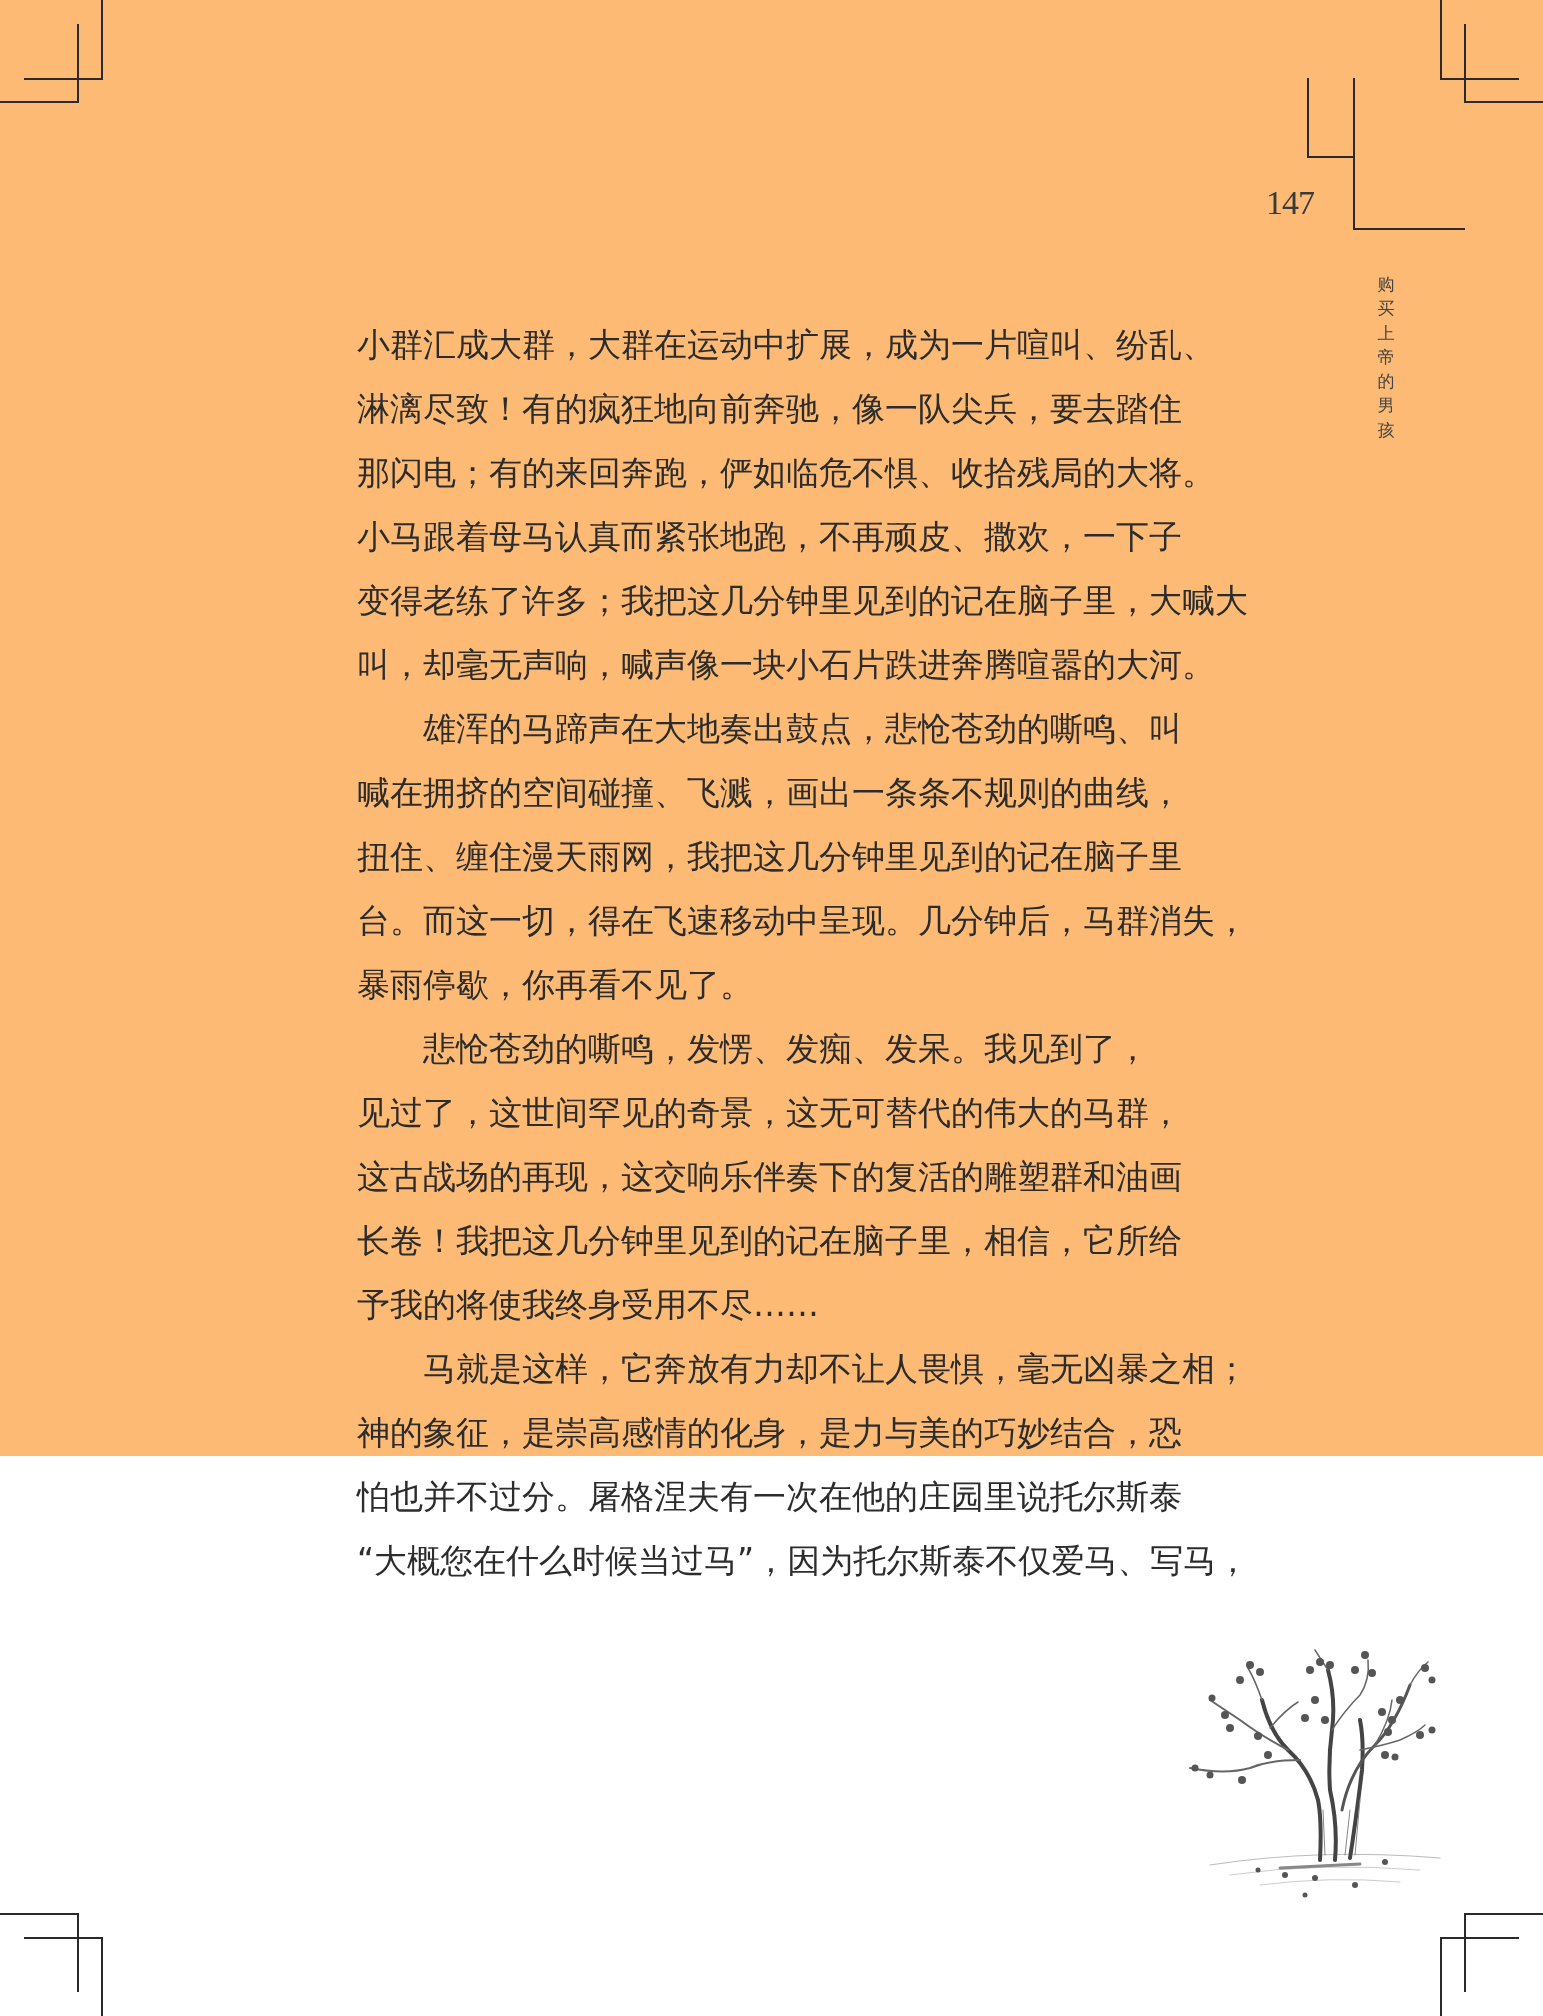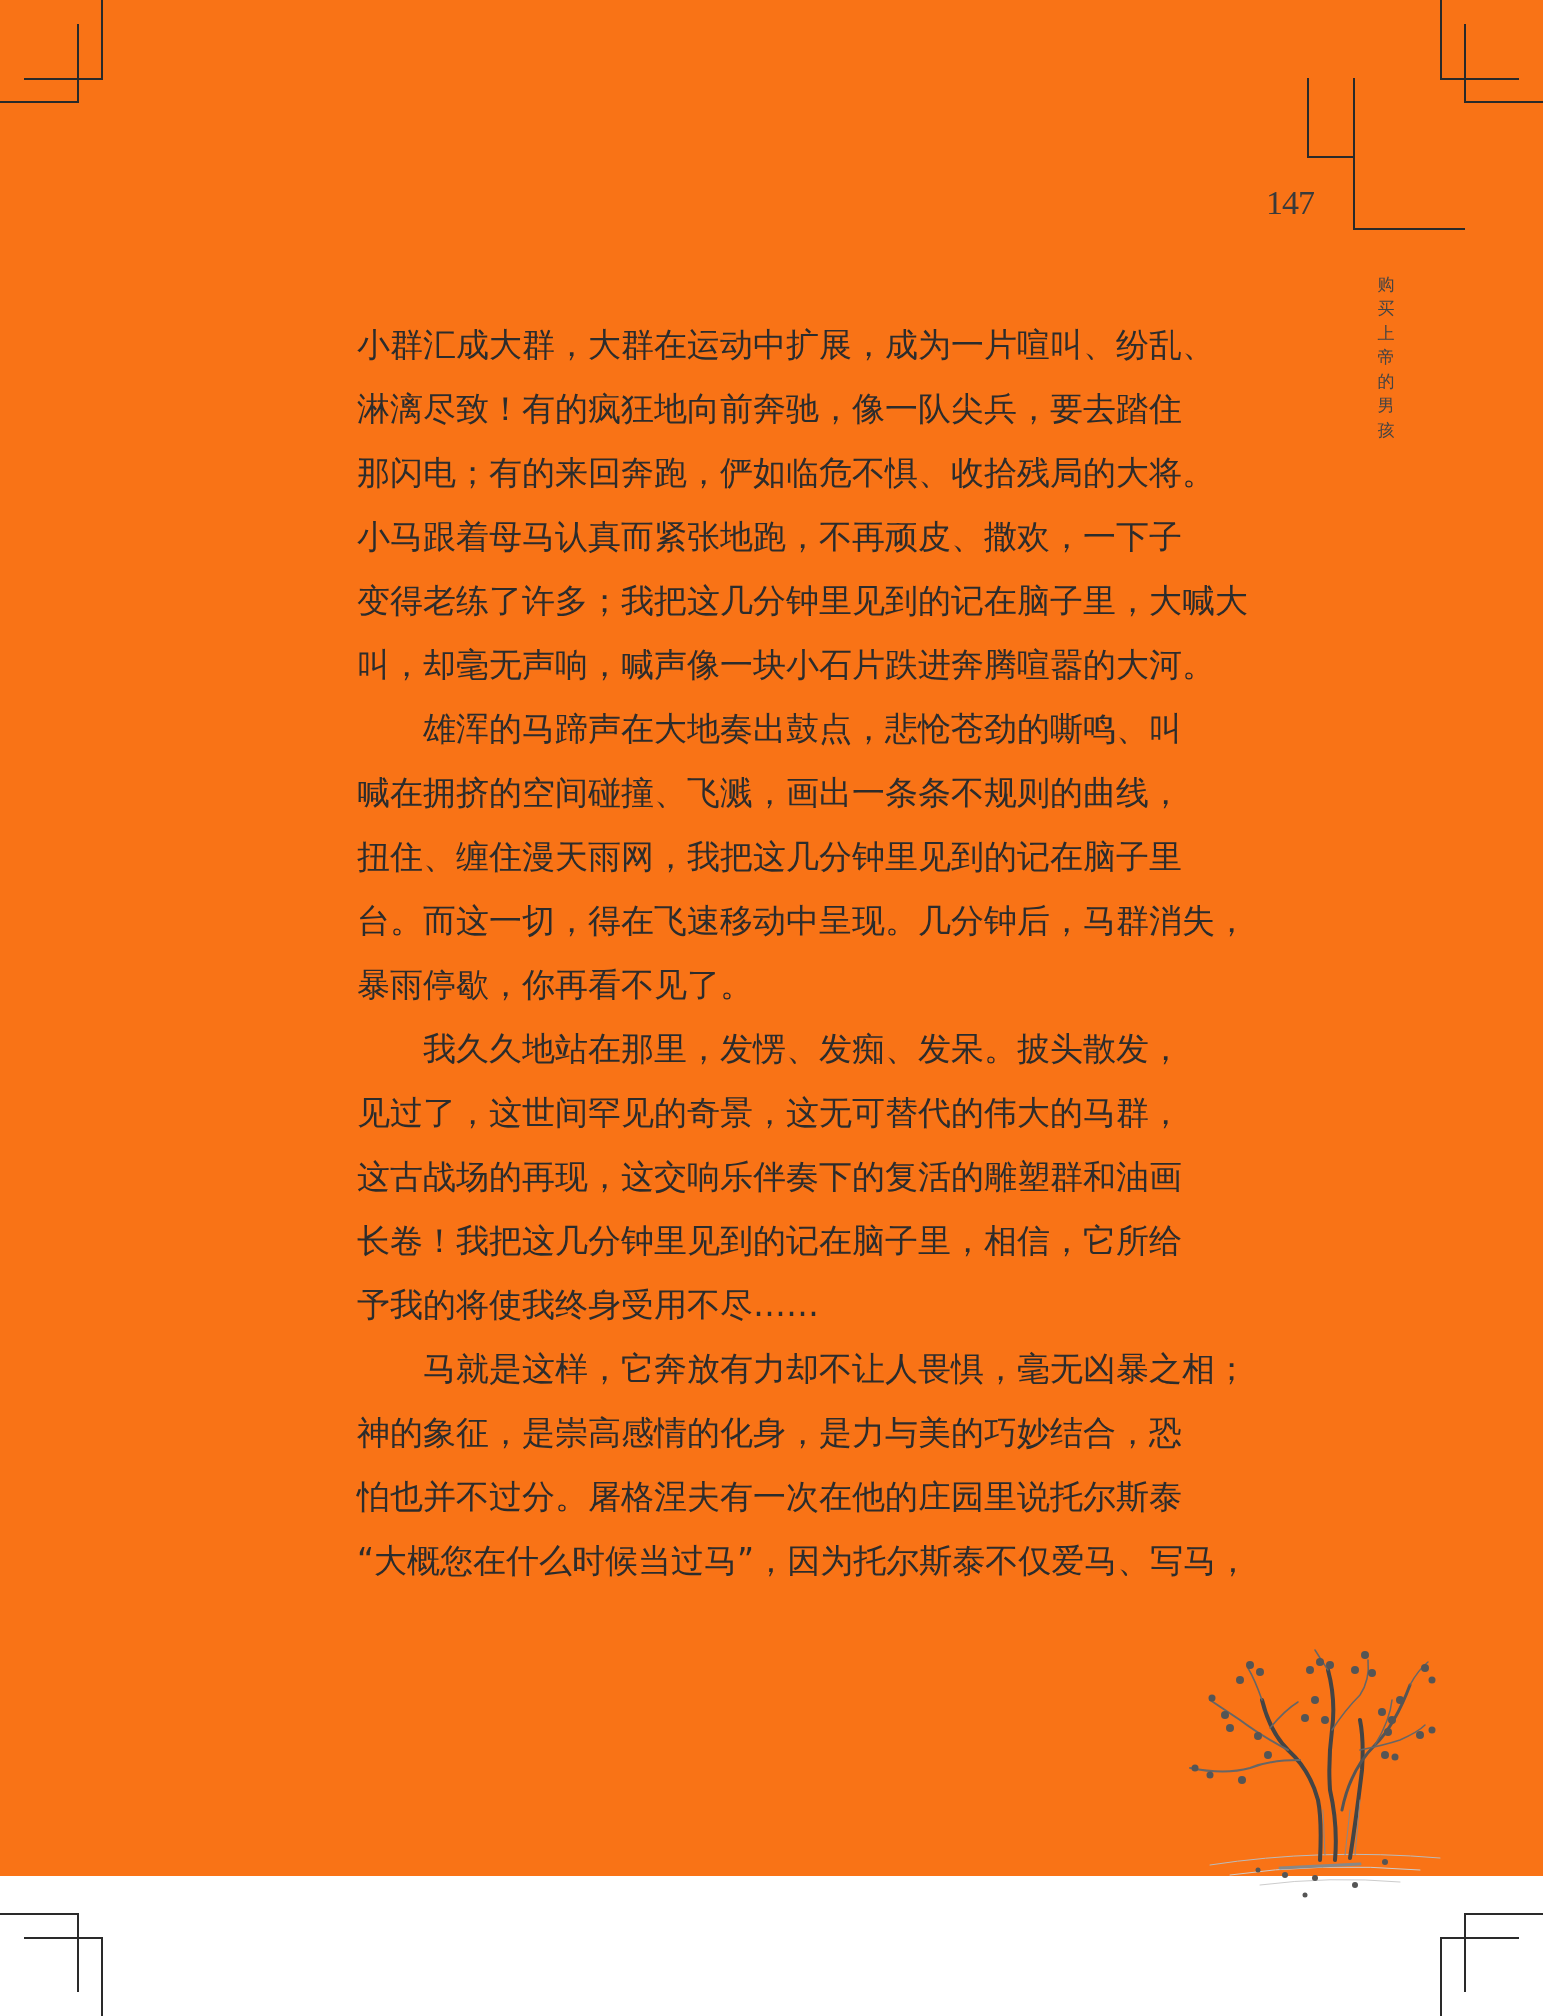--- a/index.html
+++ b/index.html
@@ -1,17 +1,17 @@
 <!DOCTYPE html>
 <html><head>
   <meta charset="utf-8">
   <style>
     html, body { margin: 0; padding: 0; background: #ffffff; }
     body { width: 1543px; height: 2016px; position: relative; overflow: hidden; }
-    .page { position: absolute; left: 0; top: 0; width: 1543px; height: 1876px; background: #f97316; }
+    .page { position: absolute; left: 0; top: 0; width: 1543px; height: 1456px; background: #fdba74; }
     .mark { position: absolute; background: #2a2a2a; }
     .h { height: 2px; }
     .v { width: 2px; }
     .page-number {
       position: absolute; left: 1266px; top: 184px;
       font-family: "Liberation Serif", "DejaVu Serif", serif;
       font-size: 34px; color: #3a3a3a; letter-spacing: -1px;
     }
     .running-title {
       position: absolute; left: 1374px; top: 272px; width: 24px;
@@ -86,21 +86,21 @@
     <span class="line">淋漓尽致！有的疯狂地向前奔驰，像一队尖兵，要去踏住</span>
     <span class="line">那闪电；有的来回奔跑，俨如临危不惧、收拾残局的大将。</span>
     <span class="line">小马跟着母马认真而紧张地跑，不再顽皮、撒欢，一下子</span>
     <span class="line">变得老练了许多；我把这几分钟里见到的记在脑子里，大喊大</span>
     <span class="line">叫，却毫无声响，喊声像一块小石片跌进奔腾喧嚣的大河。</span>
     <span class="line indent">雄浑的马蹄声在大地奏出鼓点，悲怆苍劲的嘶鸣、叫</span>
     <span class="line">喊在拥挤的空间碰撞、飞溅，画出一条条不规则的曲线，</span>
     <span class="line">扭住、缠住漫天雨网，我把这几分钟里见到的记在脑子里</span>
     <span class="line">台。而这一切，得在飞速移动中呈现。几分钟后，马群消失，</span>
     <span class="line">暴雨停歇，你再看不见了。</span>
-    <span class="line indent">我久久地站在那里，发愣、发痴、发呆。披头散发，</span>
+    <span class="line indent">悲怆苍劲的嘶鸣，发愣、发痴、发呆。我见到了，</span>
     <span class="line">见过了，这世间罕见的奇景，这无可替代的伟大的马群，</span>
     <span class="line">这古战场的再现，这交响乐伴奏下的复活的雕塑群和油画</span>
     <span class="line">长卷！我把这几分钟里见到的记在脑子里，相信，它所给</span>
     <span class="line">予我的将使我终身受用不尽……</span>
     <span class="line indent">马就是这样，它奔放有力却不让人畏惧，毫无凶暴之相；</span>
     <span class="line">神的象征，是崇高感情的化身，是力与美的巧妙结合，恐</span>
     <span class="line">怕也并不过分。屠格涅夫有一次在他的庄园里说托尔斯泰</span>
     <span class="line">“大概您在什么时候当过马”，因为托尔斯泰不仅爱马、写马，</span>
   </div>
 

